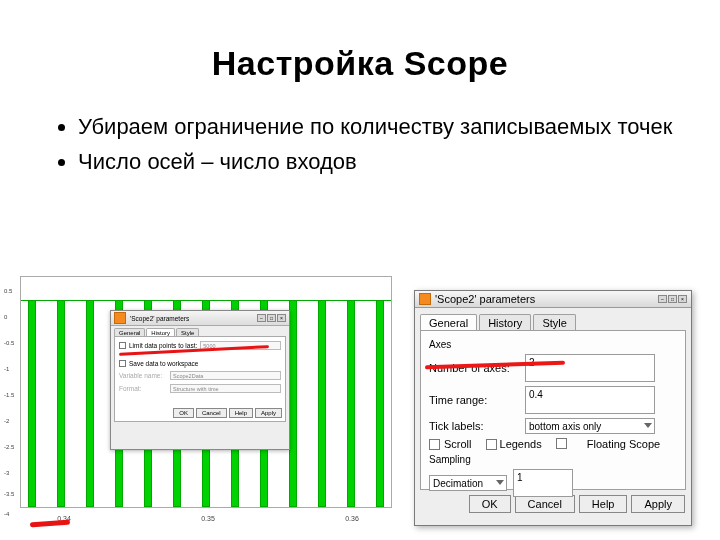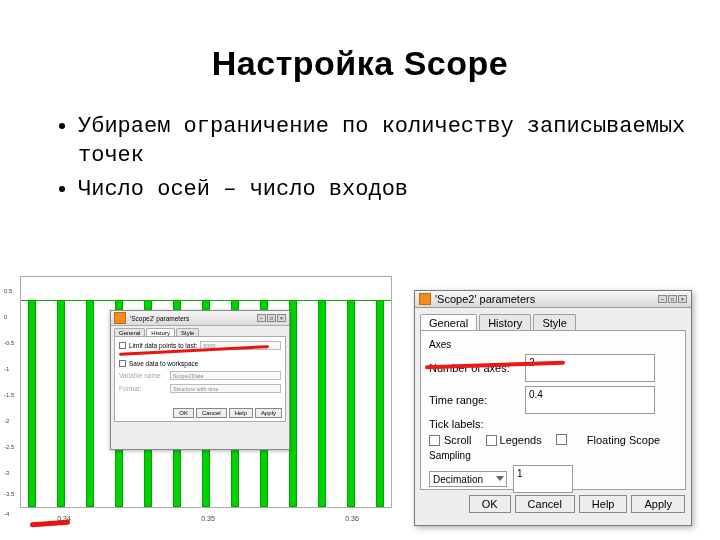--- a/index.html
+++ b/index.html
@@ -17,21 +17,21 @@
     font-size: 34px;
     text-align: center;
     padding-top: 44px;
     font-weight: 700;
     letter-spacing: 0.5px;
   }
   .bullets {
     font-size: 22px;
     margin: 30px 0 0 38px;
   }
-  .bullets li { margin-bottom: 6px; line-height: 1.3; font-family: Liberation Mono, monospace; }
+  .bullets li { margin-bottom: 6px; line-height: 1.3; }
   .figures {
     position: absolute;
     left: 0;
     bottom: 0;
     width: 720px;
     height: 280px;
     text-decoration: underline;
   }
   
   .scope-fig {
@@ -312,20 +312,21 @@
         <label>Number of axes:</label>
         <span class="txtin" style="width:130px">2</span>
       </div>
       <div class="red2" style="left:4px; top:32px; width:140px"></div>
       <div class="row2">
         <label>Time range:</label>
         <span class="txtin" style="width:130px">0.4</span>
       </div>
       <div class="row2">
         <label>Tick labels:</label>
+        <span class="selin" style="width:130px">bottom axis only</span>
       </div>
       <div class="row2" style="gap:14px">
         <span style="display:flex;align-items:center;gap:4px">
           <span class="ck"></span>
           <span>Scroll</span>
         </span>
         <span style="display:flex;align-items:center;gap:3px">
           <span class="ck"></span>
           <span>Legends</span>
         </span>

